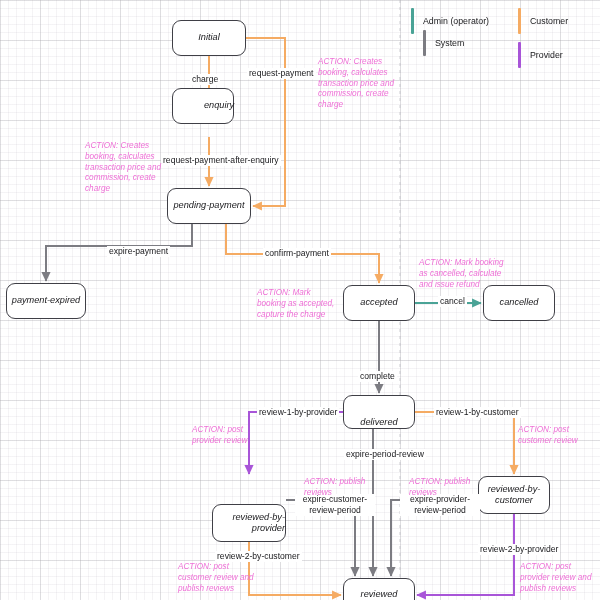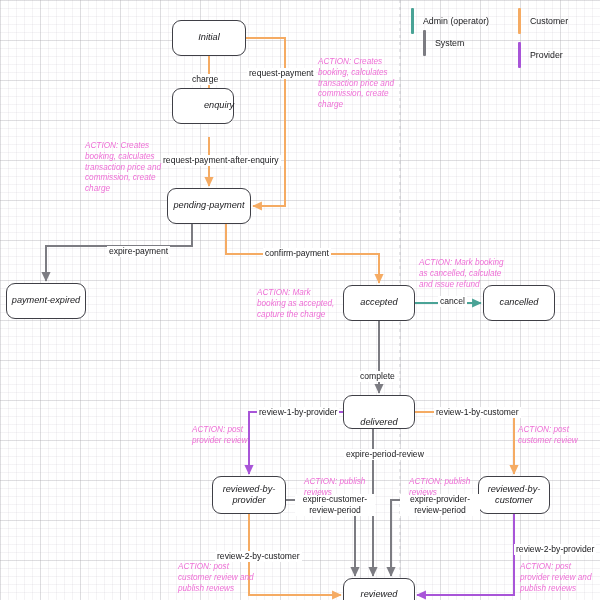--- a/index.html
+++ b/index.html
@@ -129,21 +129,21 @@
     </div>
   <div class="node" style="left:343px;top:285px;width:72px;height:36px;">
       <span>accepted</span>
     </div>
   <div class="node" style="left:483px;top:285px;width:72px;height:36px;">
       <span>cancelled</span>
     </div>
   <div class="node" style="left:343px;top:395px;width:72px;height:34px;align-items:flex-end;">
       <span>delivered</span>
     </div>
-  <div class="node" style="left:212px;top:476px;width:74px;height:38px;">
+  <div class="node" style="left:212px;top:504px;width:74px;height:38px;text-align:right;">
       <span>reviewed-by-provider</span>
     </div>
   <div class="node" style="left:478px;top:476px;width:72px;height:38px;">
       <span>reviewed-by-customer</span>
     </div>
   <div class="node" style="left:343px;top:578px;width:72px;height:34px;">
       <span>reviewed</span>
     </div>
 
   <div class="elabel" style="left:190px;top:74px;">charge</div>
@@ -152,21 +152,21 @@
   <div class="elabel" style="left:107px;top:246px;">expire-payment</div>
   <div class="elabel" style="left:263px;top:248px;">confirm-payment</div>
   <div class="elabel" style="left:438px;top:296px;">cancel</div>
   <div class="elabel" style="left:358px;top:345px;margin-top:26px;">complete</div>
   <div class="elabel" style="left:257px;top:407px;">review-1-by-provider</div>
   <div class="elabel" style="left:434px;top:407px;">review-1-by-customer</div>
   <div class="elabel" style="left:344px;top:449px;">expire-period-review</div>
   <div class="elabel two" style="left:295px;top:494px;width:76px;">expire-customer-review-period</div>
   <div class="elabel two" style="left:400px;top:494px;width:76px;">expire-provider-review-period</div>
   <div class="elabel" style="left:215px;top:551px;">review-2-by-customer</div>
-  <div class="elabel" style="left:478px;top:544px;margin-left:36px;">review-2-by-provider</div>
+  <div class="elabel" style="left:478px;top:544px;">review-2-by-provider</div>
 
   <div class="action" style="left:318px;top:57px;width:86px;">ACTION: Creates booking, calculates transaction price and commission, create charge</div>
   <div class="action" style="left:85px;top:141px;width:82px;">ACTION: Creates booking, calculates transaction price and commission, create charge</div>
   <div class="action" style="left:257px;top:288px;width:80px;">ACTION: Mark booking as accepted, capture the charge</div>
   <div class="action" style="left:419px;top:258px;width:86px;">ACTION: Mark booking as cancelled, calculate and issue refund</div>
   <div class="action" style="left:192px;top:425px;width:80px;">ACTION: post provider review</div>
   <div class="action" style="left:518px;top:425px;width:80px;">ACTION: post customer review</div>
   <div class="action" style="left:304px;top:477px;width:70px;">ACTION: publish reviews</div>
   <div class="action" style="left:409px;top:477px;width:70px;">ACTION: publish reviews</div>
   <div class="action" style="left:178px;top:562px;width:80px;">ACTION: post customer review and publish reviews</div>

